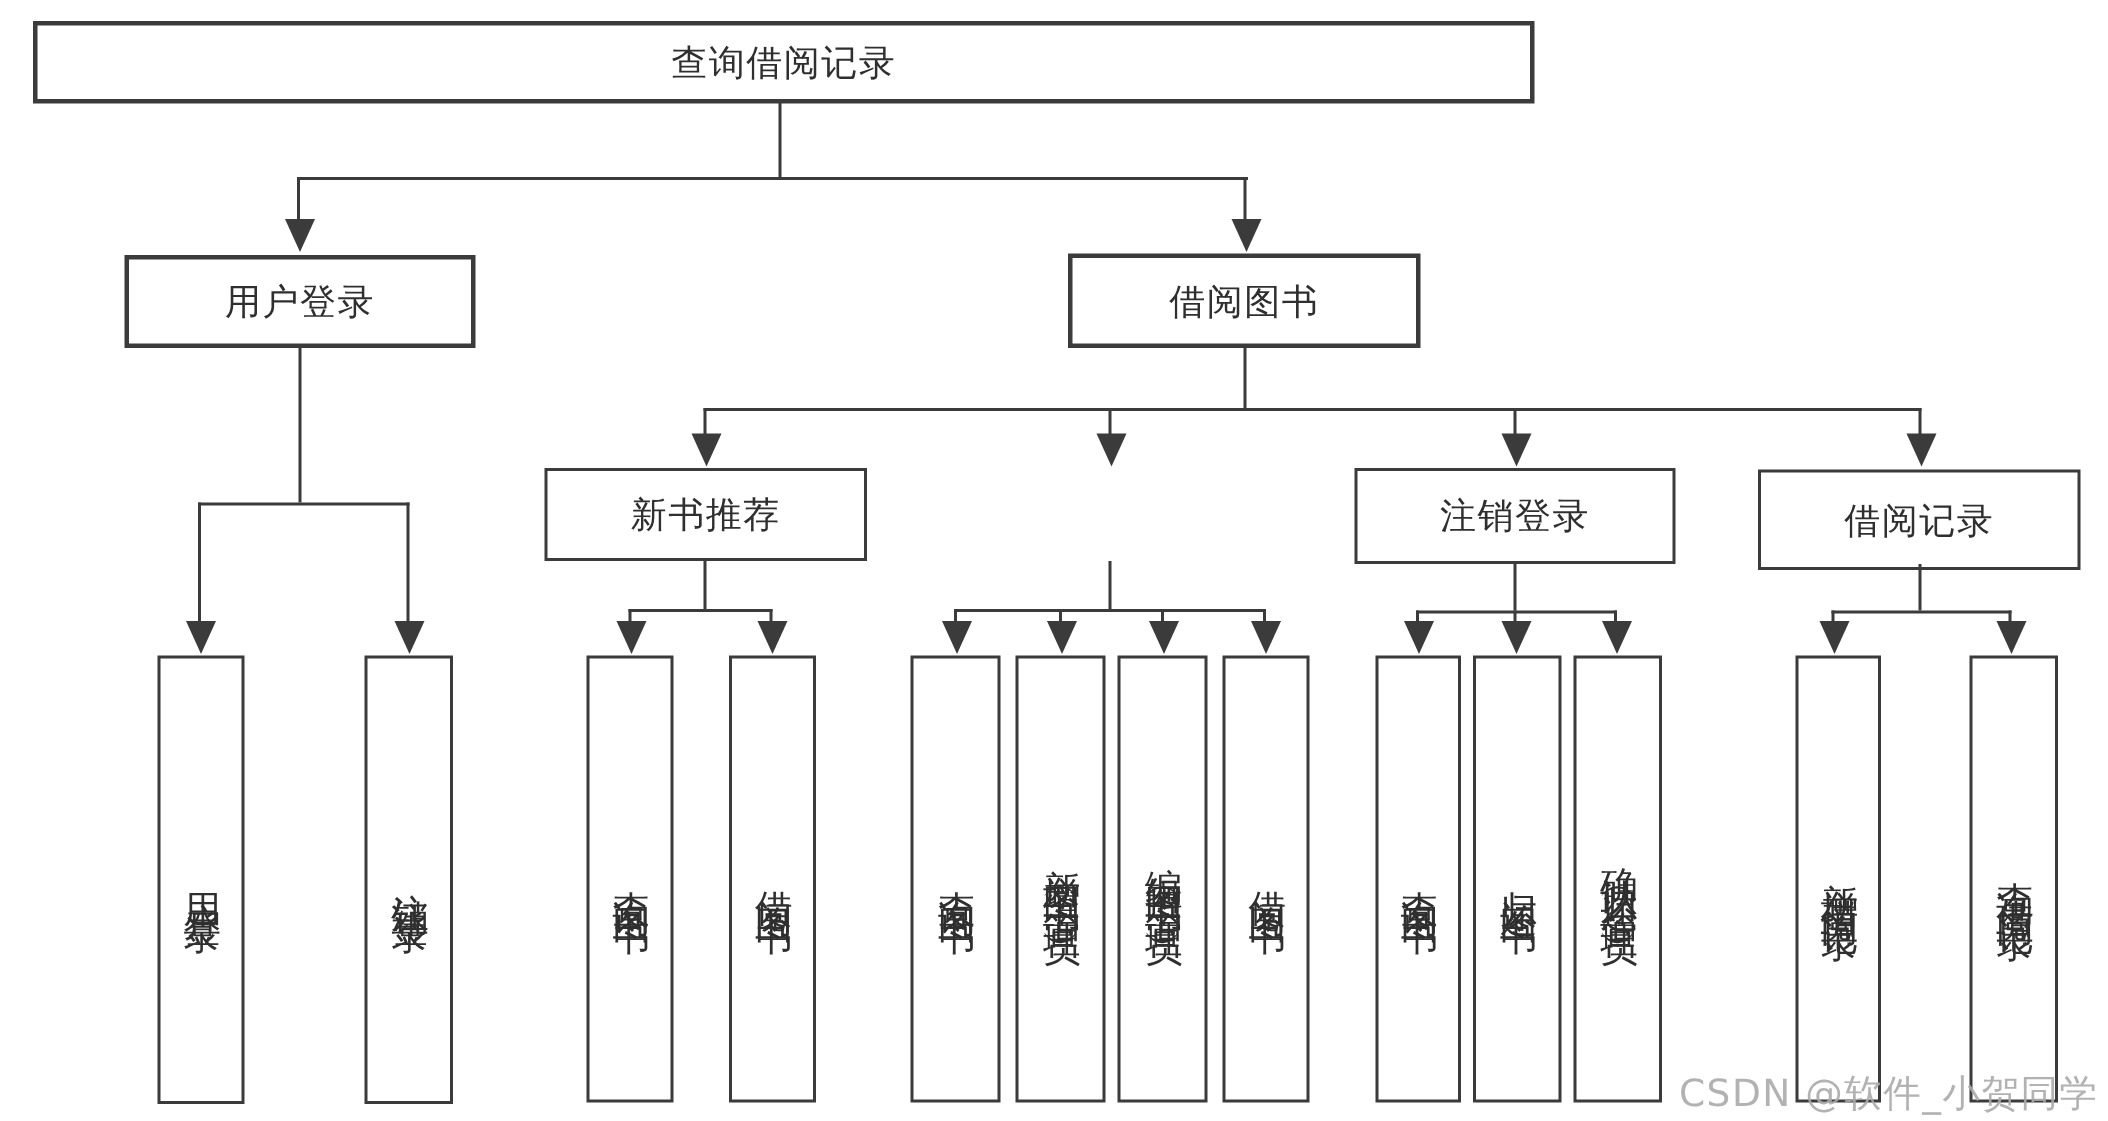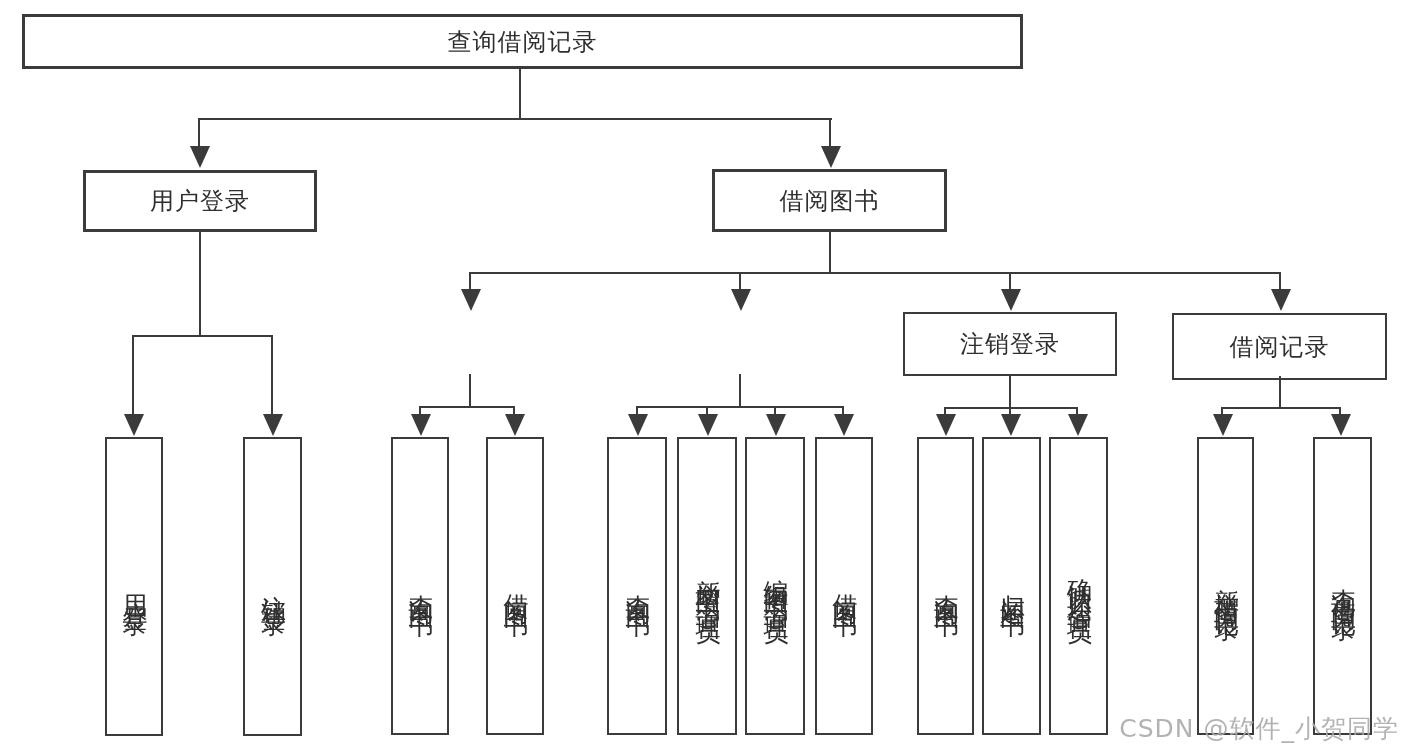--- a/index.html
+++ b/index.html
@@ -126,20 +126,21 @@
 </head>
 <body>
 
 <div class="canvas">
 
   <div class="box hbox thick" id="b-root">查询借阅记录</div>
 
   <div class="box hbox thick" id="b-l2-0">用户登录</div>
   <div class="box hbox thick" id="b-l2-1">借阅图书</div>
 
+  <div class="box hbox" id="b-l3-0">新书推荐</div>
   <div class="box hbox" id="b-l3-2">注销登录</div>
   <div class="box hbox" id="b-l3-3">借阅记录</div>
 
   <div class="box vbox" id="b-g0-0">用户登录</div>
   <div class="box vbox" id="b-g0-1">注销登录</div>
 
   <div class="box vbox" id="b-g1-0">查询图书</div>
   <div class="box vbox" id="b-g1-1">借阅图书</div>
 
   <div class="box vbox" id="b-g2-0">查询图书</div>

